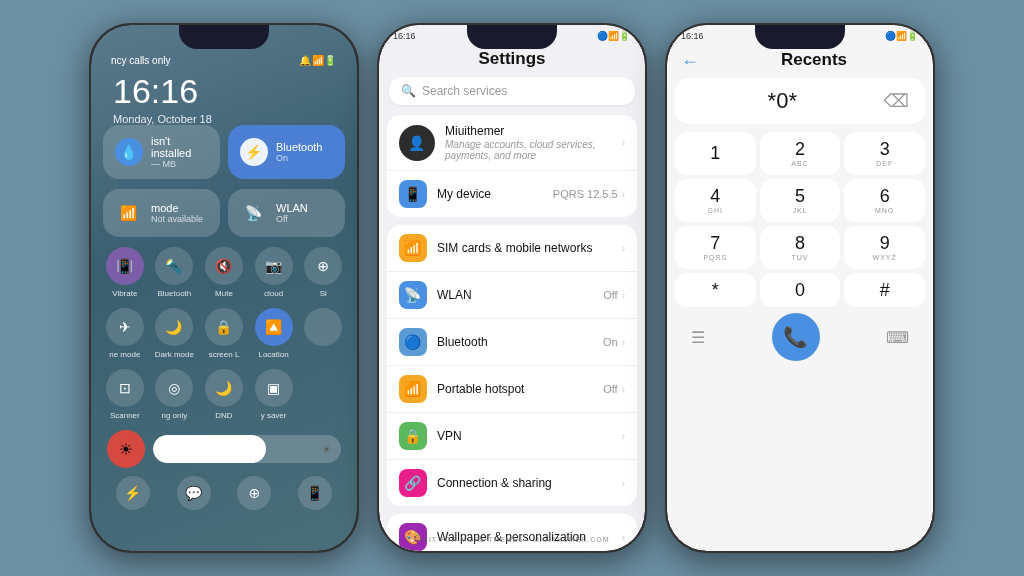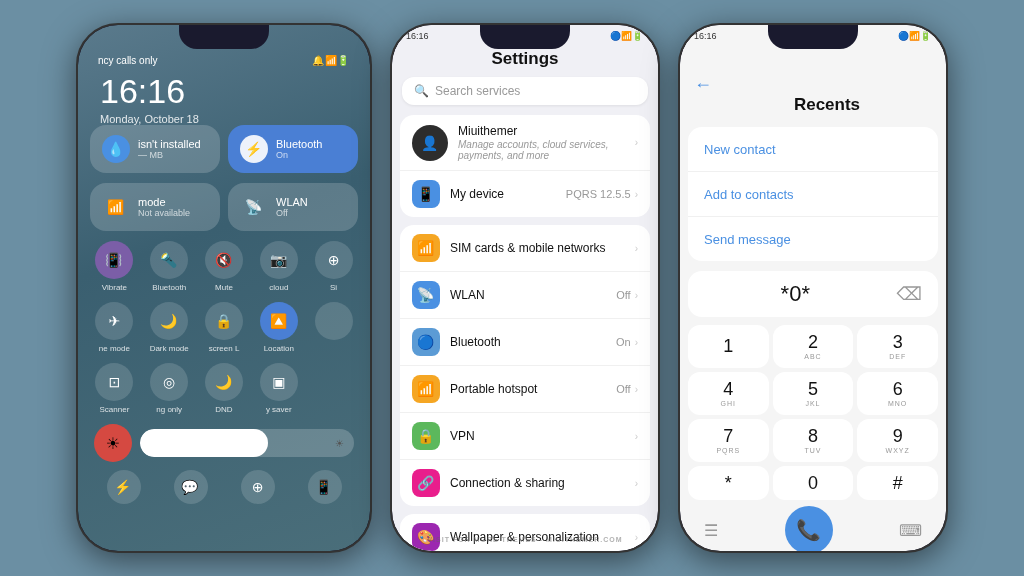--- a/index.html
+++ b/index.html
@@ -24,21 +24,21 @@
     
     .phone {
       background: #1a1a2e;
       border-radius: 42px;
       border: 2px solid #333;
       position: relative;
       overflow: hidden;
       box-shadow: 0 8px 32px rgba(0,0,0,0.5);
     }
 
-    .phone-1 { width: 296px; height: 530px; }
+    .phone-1 { width: 270px; height: 530px; }
     .phone-2 { width: 270px; height: 530px; }
     .phone-3 { width: 270px; height: 530px; }
 
     .phone-screen {
       position: absolute;
       top: 0; left: 0; right: 0; bottom: 0;
       border-radius: 40px;
       overflow: hidden;
     }
 
@@ -306,21 +306,21 @@
 
     .p3-header {
       background: #f5f5f5;
       padding: 4px 14px 8px;
       display: flex;
       align-items: center;
       gap: 10px;
     }
 
     .p3-back { color: #4a90e2; font-size: 18px; }
-    .p3-title { font-size: 17px; font-weight: 600; color: #111; flex: 1; text-align: center; margin-top: 46px; }
+    .p3-title { font-size: 17px; font-weight: 600; color: #111; flex: 1; text-align: center; }
 
     .p3-contacts-section {
       background: white;
       border-radius: 14px;
       margin: 4px 8px 10px;
       overflow: hidden;
     }
 
     .p3-contact-row {
       padding: 13px 16px;
@@ -645,31 +645,20 @@
       <div class="phone3-screen">
         <div class="p3-status-bar">
           <span>16:16</span>
           <span>🔵📶🔋</span>
         </div>
         <div class="p3-header">
           <span class="p3-back">←</span>
           <span class="p3-title">Recents</span>
         </div>
 
-        <div class="p3-contacts-section">
-          <div class="p3-contact-row">
-            <span class="p3-contact-link">New contact</span>
-          </div>
-          <div class="p3-contact-row">
-            <span class="p3-contact-link">Add to contacts</span>
-          </div>
-          <div class="p3-contact-row">
-            <span class="p3-contact-link">Send message</span>
-          </div>
-        </div>
 
         <div class="p3-dialer-display">
           <span class="p3-dial-number">*0*</span>
           <span class="p3-backspace">⌫</span>
         </div>
 
         <div class="p3-keypad">
           <div class="p3-key">
             <span class="p3-key-main">1</span>
             <span class="p3-key-sub"></span>

